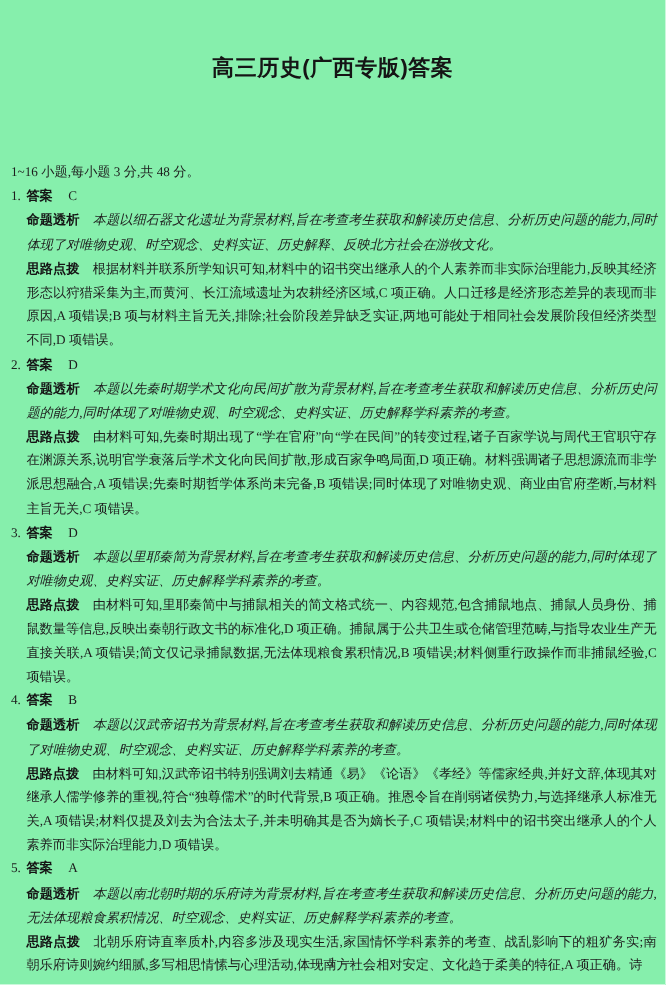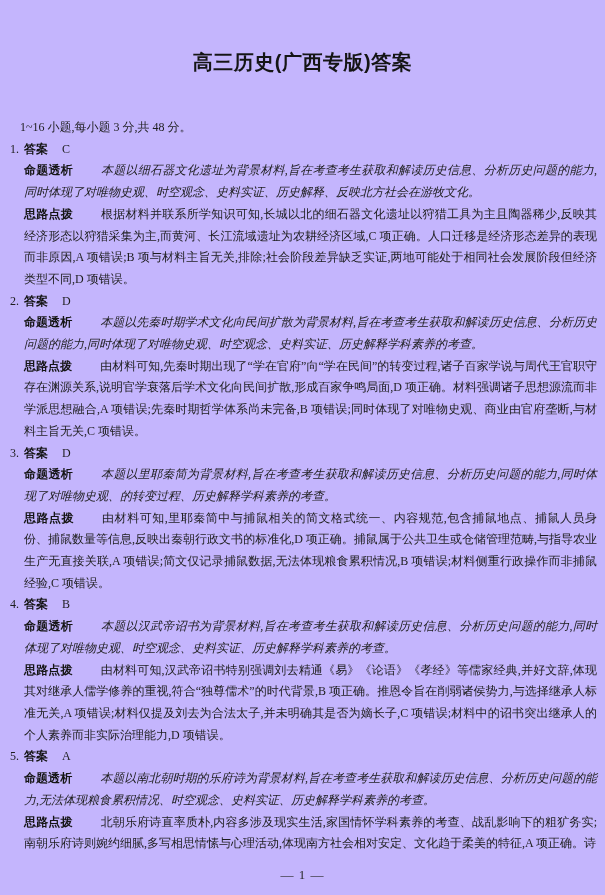--- a/index.html
+++ b/index.html
@@ -1,41 +1,41 @@
 <!DOCTYPE html>
 <html><head>
 <meta charset="utf-8">
 <style>
   html, body { margin: 0; padding: 0; background: #ffffff; }
   .page {
     position: relative;
     width: 605px;
     height: 895px;
-    background: #c4b5fd;
+    background: #86efac;
     overflow: hidden;
     color: #1d1d1d;
     font-family: "Liberation Serif", "DejaVu Serif", serif;
     font-size: 12px;
     line-height: 21.7px;
     box-sizing: border-box;
   }
   .doc-title {
     margin: 0;
     padding-top: 50px;
     text-align: center;
     font-size: 20px;
     line-height: 24px;
     font-weight: bold;
     letter-spacing: 0.5px;
     color: #151515;
     font-family: "Liberation Sans", "DejaVu Sans", sans-serif;
   }
   .intro {
-    margin: 43px 0 0 0;
-    padding-left: 20px;
+    margin: 72px 0 0 0;
+    padding-left: 10px;
     padding-right: 8px;
   }
   .item {
     position: relative;
     padding-left: 24px;
     padding-right: 8px;
   }
   .num {
     position: absolute;
     left: 10px;
@@ -43,23 +43,23 @@
   }
   .para {
     margin: 0;
     text-align: justify;
   }
   .ans-line { text-align: left; }
   .lbl {
     font-weight: bold;
     color: #151515;
     font-family: "Liberation Sans", "DejaVu Sans", sans-serif;
-    margin-right: 28px;
+    margin-right: 12px;
   }
-  .ans-lbl { margin-right: 14px; }
+  .ans-lbl { margin-right: 14px; font-family: Liberation Mono, monospace; }
   .kai { font-style: italic; }
   .footer {
     position: absolute;
     left: 0;
     right: 0;
     bottom: 9px;
     text-align: center;
     font-size: 13px;
     letter-spacing: 1px;
     color: #2a2a2a;
@@ -68,30 +68,30 @@
 </head>
 <body>
 
 <div class="page">
   <h1 class="doc-title">高三历史(广西专版)答案</h1>
   <p class="intro">1~16 小题,每小题 3 分,共 48 分。</p>
   <div id="answers-list">
       <div class="item">
         <p class="para ans-line"><span class="num">1.</span><span class="lbl ans-lbl">答案</span><span class="ans-letter">C</span></p>
         <p class="para"><span class="lbl">命题透析</span><span class="kai">本题以细石器文化遗址为背景材料,旨在考查考生获取和解读历史信息、分析历史问题的能力,同时体现了对唯物史观、时空观念、史料实证、历史解释、反映北方社会在游牧文化。</span></p>
-        <p class="para"><span class="lbl">思路点拨</span><span>根据材料并联系所学知识可知,长城以北的细石器文化遗址以狩猎工具为主且陶器稀少,反映其经济形态以狩猎采集为主,而黄河、长江流域遗址为农耕经济区域,C 项正确。人口迁移是经济形态差异的表现而非原因,A 项错误;B 项与材料主旨无关,排除;社会阶段差异缺乏实证,两地可能处于相同社会发展阶段但经济类型不同,D 项错误。</span></p>
+        <p class="para"><span class="lbl">思路点拨</span><span>根据材料并联系所学知识可知,材料中的诏书突出继承人的个人素养而非实际治理能力,反映其经济形态以狩猎采集为主,而黄河、长江流域遗址为农耕经济区域,C 项正确。人口迁移是经济形态差异的表现而非原因,A 项错误;B 项与材料主旨无关,排除;社会阶段差异缺乏实证,两地可能处于相同社会发展阶段但经济类型不同,D 项错误。</span></p>
       </div>
       <div class="item">
         <p class="para ans-line"><span class="num">2.</span><span class="lbl ans-lbl">答案</span><span class="ans-letter">D</span></p>
         <p class="para"><span class="lbl">命题透析</span><span class="kai">本题以先秦时期学术文化向民间扩散为背景材料,旨在考查考生获取和解读历史信息、分析历史问题的能力,同时体现了对唯物史观、时空观念、史料实证、历史解释学科素养的考查。</span></p>
         <p class="para"><span class="lbl">思路点拨</span><span>由材料可知,先秦时期出现了“学在官府”向“学在民间”的转变过程,诸子百家学说与周代王官职守存在渊源关系,说明官学衰落后学术文化向民间扩散,形成百家争鸣局面,D 项正确。材料强调诸子思想源流而非学派思想融合,A 项错误;先秦时期哲学体系尚未完备,B 项错误;同时体现了对唯物史观、商业由官府垄断,与材料主旨无关,C 项错误。</span></p>
       </div>
       <div class="item">
         <p class="para ans-line"><span class="num">3.</span><span class="lbl ans-lbl">答案</span><span class="ans-letter">D</span></p>
-        <p class="para"><span class="lbl">命题透析</span><span class="kai">本题以里耶秦简为背景材料,旨在考查考生获取和解读历史信息、分析历史问题的能力,同时体现了对唯物史观、的转变过程、历史解释学科素养的考查。</span></p>
+        <p class="para"><span class="lbl">命题透析</span><span class="kai">本题以里耶秦简为背景材料,旨在考查考生获取和解读历史信息、分析历史问题的能力,同时体现了对唯物史观、史料实证、历史解释学科素养的考查。</span></p>
         <p class="para"><span class="lbl">思路点拨</span><span>由材料可知,里耶秦简中与捕鼠相关的简文格式统一、内容规范,包含捕鼠地点、捕鼠人员身份、捕鼠数量等信息,反映出秦朝行政文书的标准化,D 项正确。捕鼠属于公共卫生或仓储管理范畴,与指导农业生产无直接关联,A 项错误;简文仅记录捕鼠数据,无法体现粮食累积情况,B 项错误;材料侧重行政操作而非捕鼠经验,C 项错误。</span></p>
       </div>
       <div class="item">
         <p class="para ans-line"><span class="num">4.</span><span class="lbl ans-lbl">答案</span><span class="ans-letter">B</span></p>
         <p class="para"><span class="lbl">命题透析</span><span class="kai">本题以汉武帝诏书为背景材料,旨在考查考生获取和解读历史信息、分析历史问题的能力,同时体现了对唯物史观、时空观念、史料实证、历史解释学科素养的考查。</span></p>
         <p class="para"><span class="lbl">思路点拨</span><span>由材料可知,汉武帝诏书特别强调刘去精通《易》《论语》《孝经》等儒家经典,并好文辞,体现其对继承人儒学修养的重视,符合“独尊儒术”的时代背景,B 项正确。推恩令旨在削弱诸侯势力,与选择继承人标准无关,A 项错误;材料仅提及刘去为合法太子,并未明确其是否为嫡长子,C 项错误;材料中的诏书突出继承人的个人素养而非实际治理能力,D 项错误。</span></p>
       </div>
       <div class="item">
         <p class="para ans-line"><span class="num">5.</span><span class="lbl ans-lbl">答案</span><span class="ans-letter">A</span></p>
         <p class="para"><span class="lbl">命题透析</span><span class="kai">本题以南北朝时期的乐府诗为背景材料,旨在考查考生获取和解读历史信息、分析历史问题的能力,无法体现粮食累积情况、时空观念、史料实证、历史解释学科素养的考查。</span></p>

